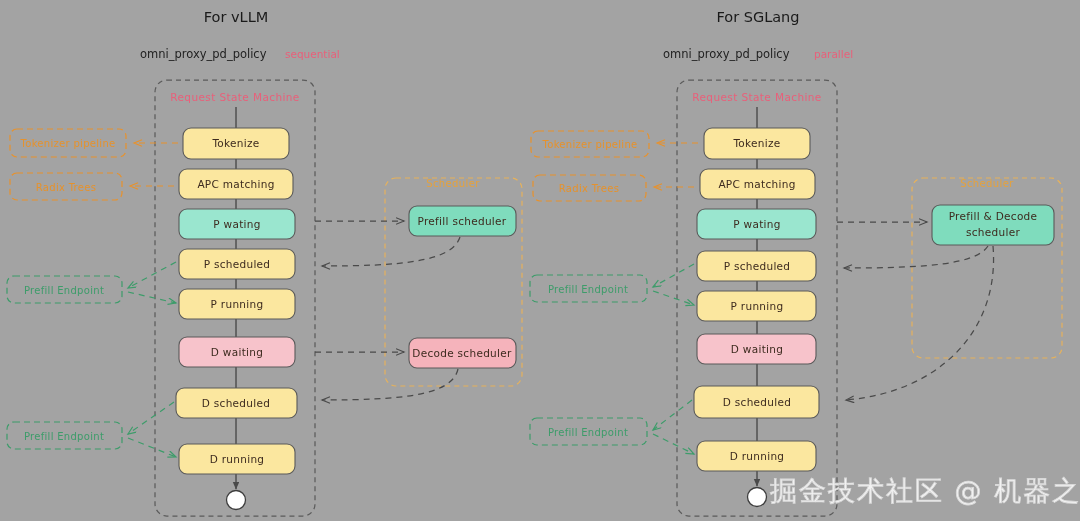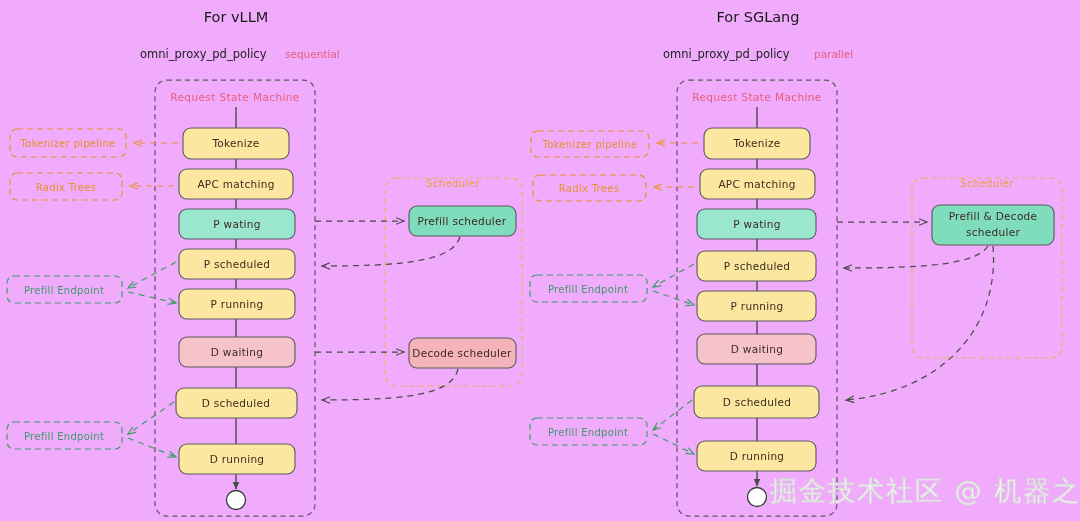--- a/index.html
+++ b/index.html
@@ -1,18 +1,18 @@
 <!DOCTYPE html>
 <html><head>
 <meta charset="utf-8">
 <style>
   html,body{margin:0;padding:0;background:#fff;}
   body{width:1080px;height:521px;overflow:hidden;
        font-family:"DejaVu Sans","Liberation Sans",sans-serif;}
-  #stage{position:relative;width:1080px;height:521px;background:#f0abfc;}
+  #stage{position:relative;width:1080px;height:521px;background:#a3a3a3;}
   svg{position:absolute;top:0;left:0;width:1080px;height:521px;}
   .ttl{font-size:14.5px;fill:#1a1a1a;font-family:"DejaVu Sans",sans-serif;}
   .policy{font-size:11.5px;fill:#222;font-family:"DejaVu Sans",sans-serif;}
   .policyval{font-size:10.5px;fill:#e8607a;font-family:"DejaVu Sans",sans-serif;}
   .rsmlbl{font-size:10.5px;fill:#e8607a;font-family:"DejaVu Sans",sans-serif;letter-spacing:.4px;}
   .schlbl{font-size:10px;fill:#e6a23c;font-family:"DejaVu Sans",sans-serif;letter-spacing:.4px;}
   .nodetxt{font-size:10.5px;fill:#3d2b1f;font-family:"DejaVu Sans",sans-serif;letter-spacing:.3px;}
   .annotxt-o{font-size:10px;fill:#e6922c;font-family:"DejaVu Sans",sans-serif;letter-spacing:.3px;}
   .annotxt-g{font-size:10px;fill:#3d9c6a;font-family:"DejaVu Sans",sans-serif;letter-spacing:.3px;}
   .wm{font-size:27px;fill:#f2f2f2;stroke:#d8d8d8;stroke-width:.8px;

